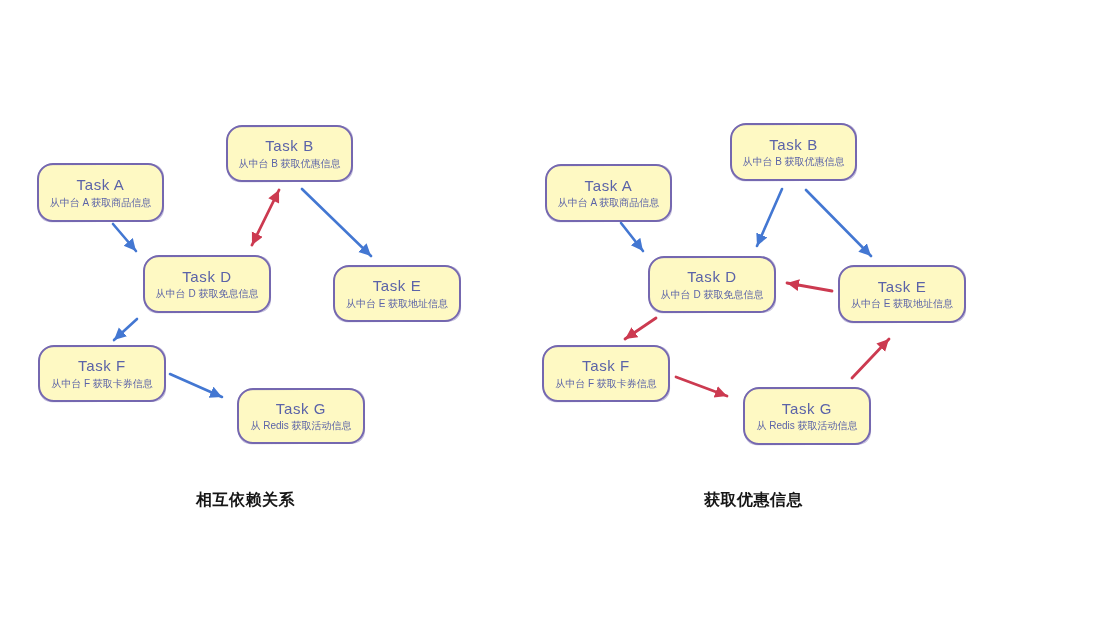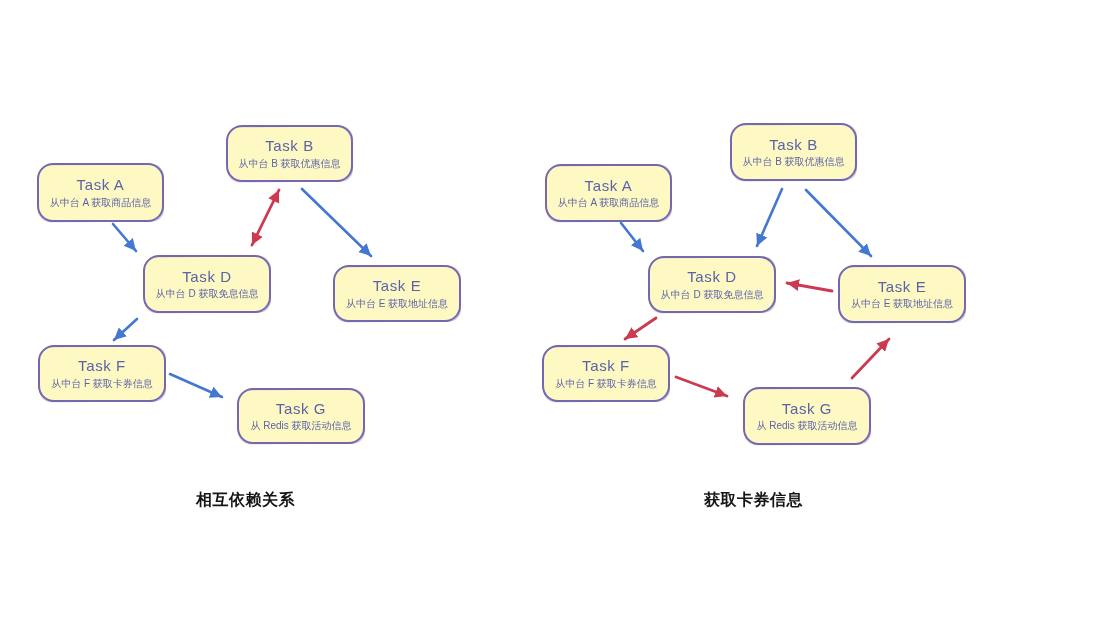--- a/index.html
+++ b/index.html
@@ -149,15 +149,15 @@
     <span class="sub">从中台 E 获取地址信息</span>
   </div>
   <div class="node" style="left:542px; top:345px; width:128px; height:57px;">
     <span class="title">Task F</span>
     <span class="sub">从中台 F 获取卡券信息</span>
   </div>
   <div class="node" style="left:743px; top:387px; width:128px; height:58px;">
     <span class="title">Task G</span>
     <span class="sub">从 Redis 获取活动信息</span>
   </div>
-  <div class="caption" style="left:704px; top:490px;">获取卡券信息</div>
+  <div class="caption" style="left:704px; top:490px;">获取优惠信息</div>
 
 </div>
 
 </body></html>

